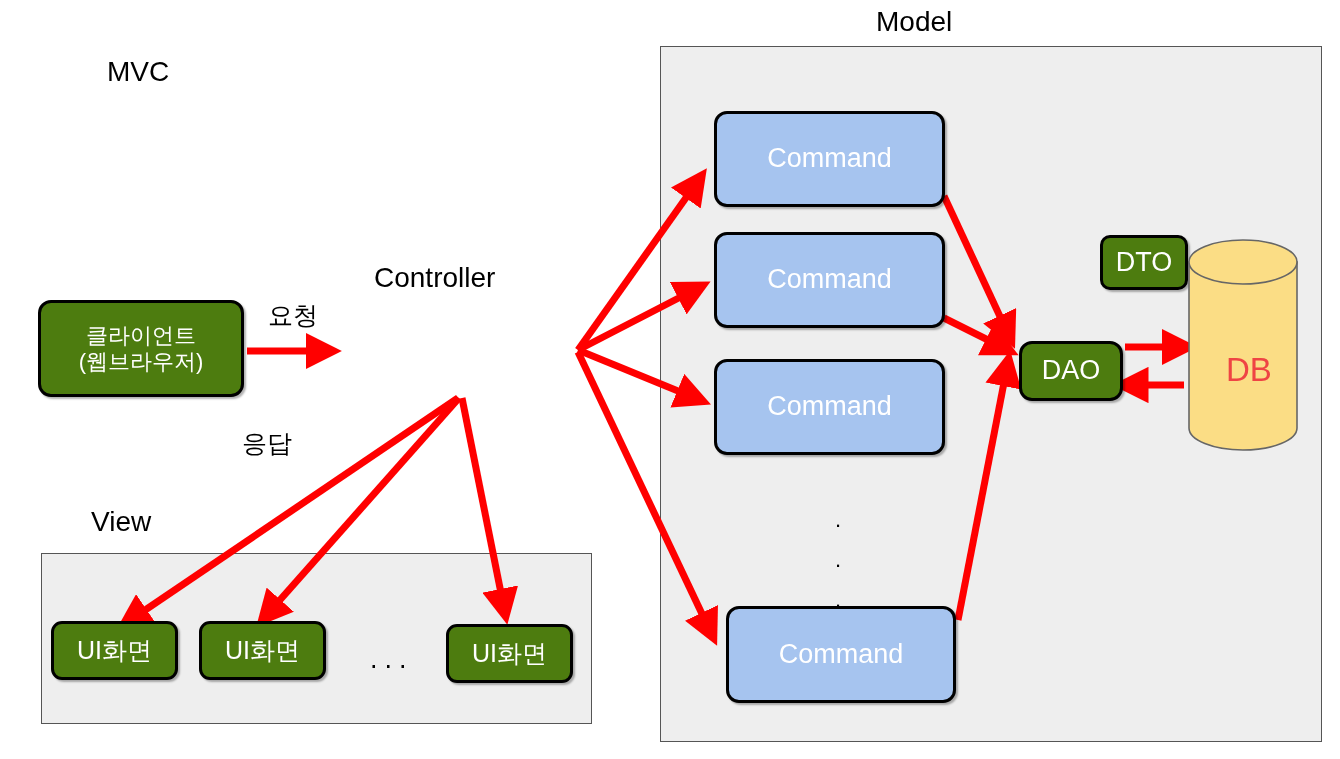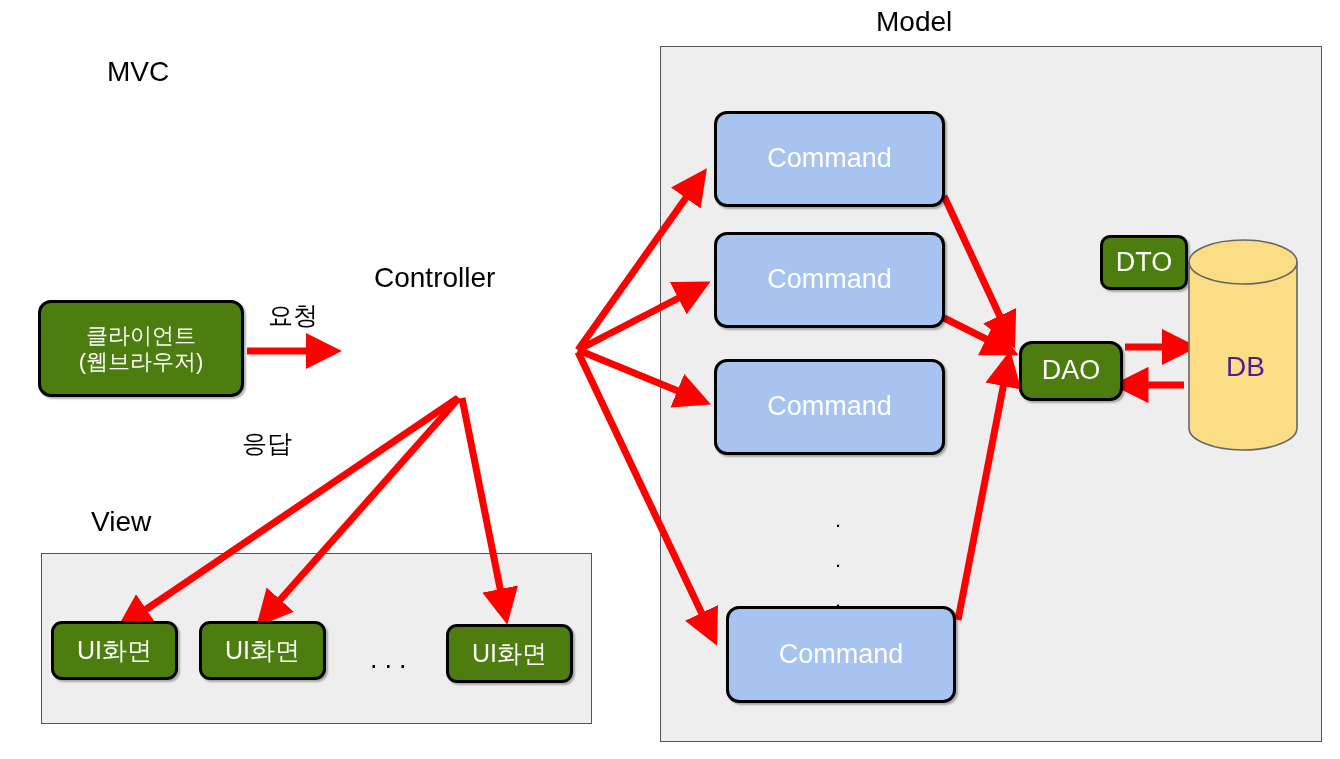--- a/index.html
+++ b/index.html
@@ -82,22 +82,22 @@
   .ellipsis-v {
     position: absolute;
     color: #000000;
     font-size: 22px;
     line-height: 40px;
     text-align: center;
     font-family: "Liberation Sans", sans-serif;
   }
   .db-label {
     position: absolute;
-    color: #4c1d95;
-    font-size: 28px;
+    color: #ef4444;
+    font-size: 33px;
     line-height: 1;
     font-family: "Liberation Sans", sans-serif;
   }
 </style>
 </head>
 <body>
 
 <div id="canvas">
 
   <div class="group-panel" style="left:660px; top:46px; width:662px; height:696px;"></div>

